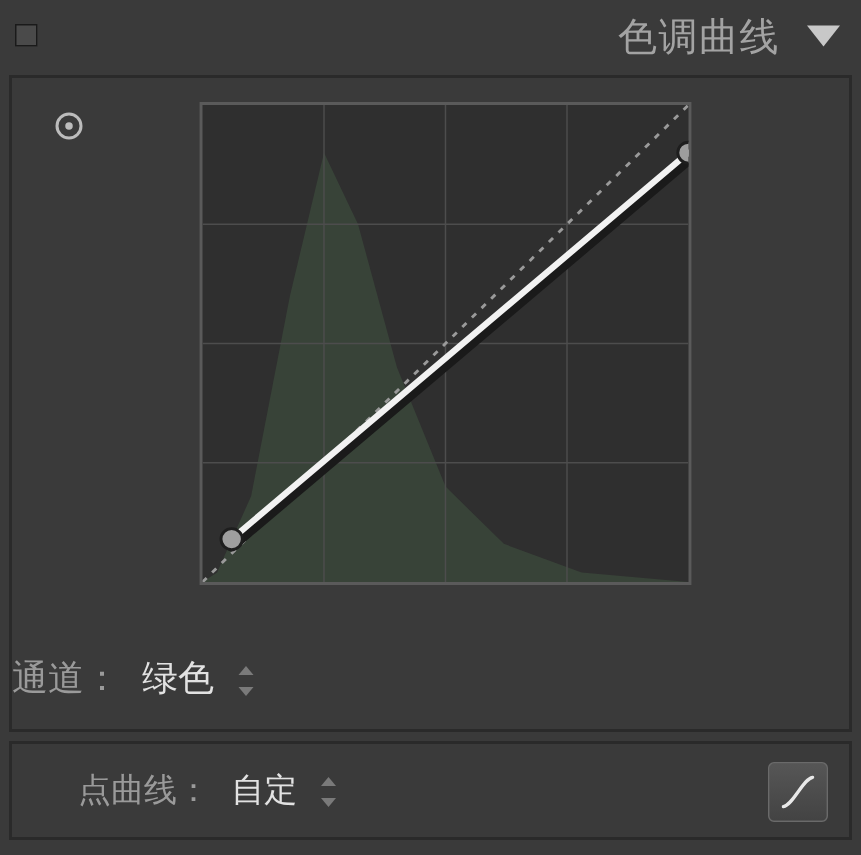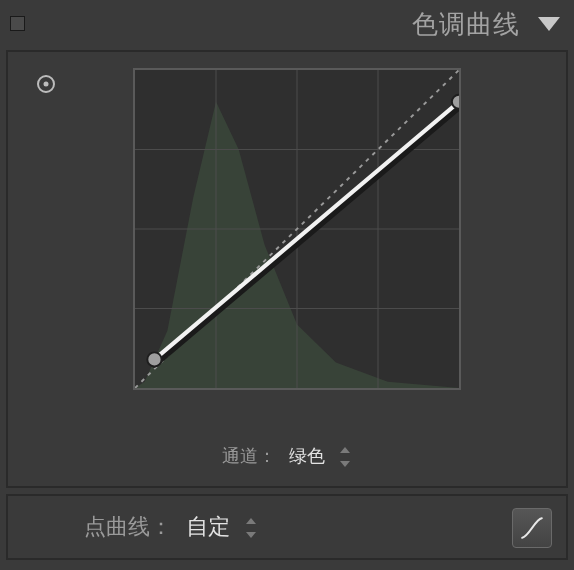--- a/index.html
+++ b/index.html
@@ -60,22 +60,22 @@
     width: 328px;
     height: 322px;
     border: 2px solid #5a5a5a;
     background: #2f2f2f;
   }
   .curve-box svg { width: 100%; height: 100%; display:block; }
   .channel-row {
     position: absolute;
     bottom: 18px;
     left: 0; right: 0;
-    text-align: center;
-    font-size: 18px;
+    text-align: left;
+    font-size: 24px;
   }
   .label-dim { color: #9a9a9a; }
   .label-value { color: #e2e2e2; margin-left: 8px; }
   .updown {
     display: inline-block;
     margin-left: 10px;
     position: relative;
     width: 12px; height: 20px;
     vertical-align: middle;
   }
@@ -90,21 +90,21 @@
     border-left: 5px solid transparent;
     border-right: 5px solid transparent;
     border-top: 6px solid #7a7a7a;
   }
   .footer-area {
     border: 2px solid #2a2a2a;
     margin: 0 6px 6px 6px;
     height: 66px;
     display: flex;
     align-items: center;
-    padding: 0 32px;
+    padding: 0 0;
     position: relative;
   }
   .footer-text {
     font-size: 22px;
     margin-left: 44px;
   }
   .edit-curve-btn {
     position: absolute;
     right: 14px;
     top: 12px;

